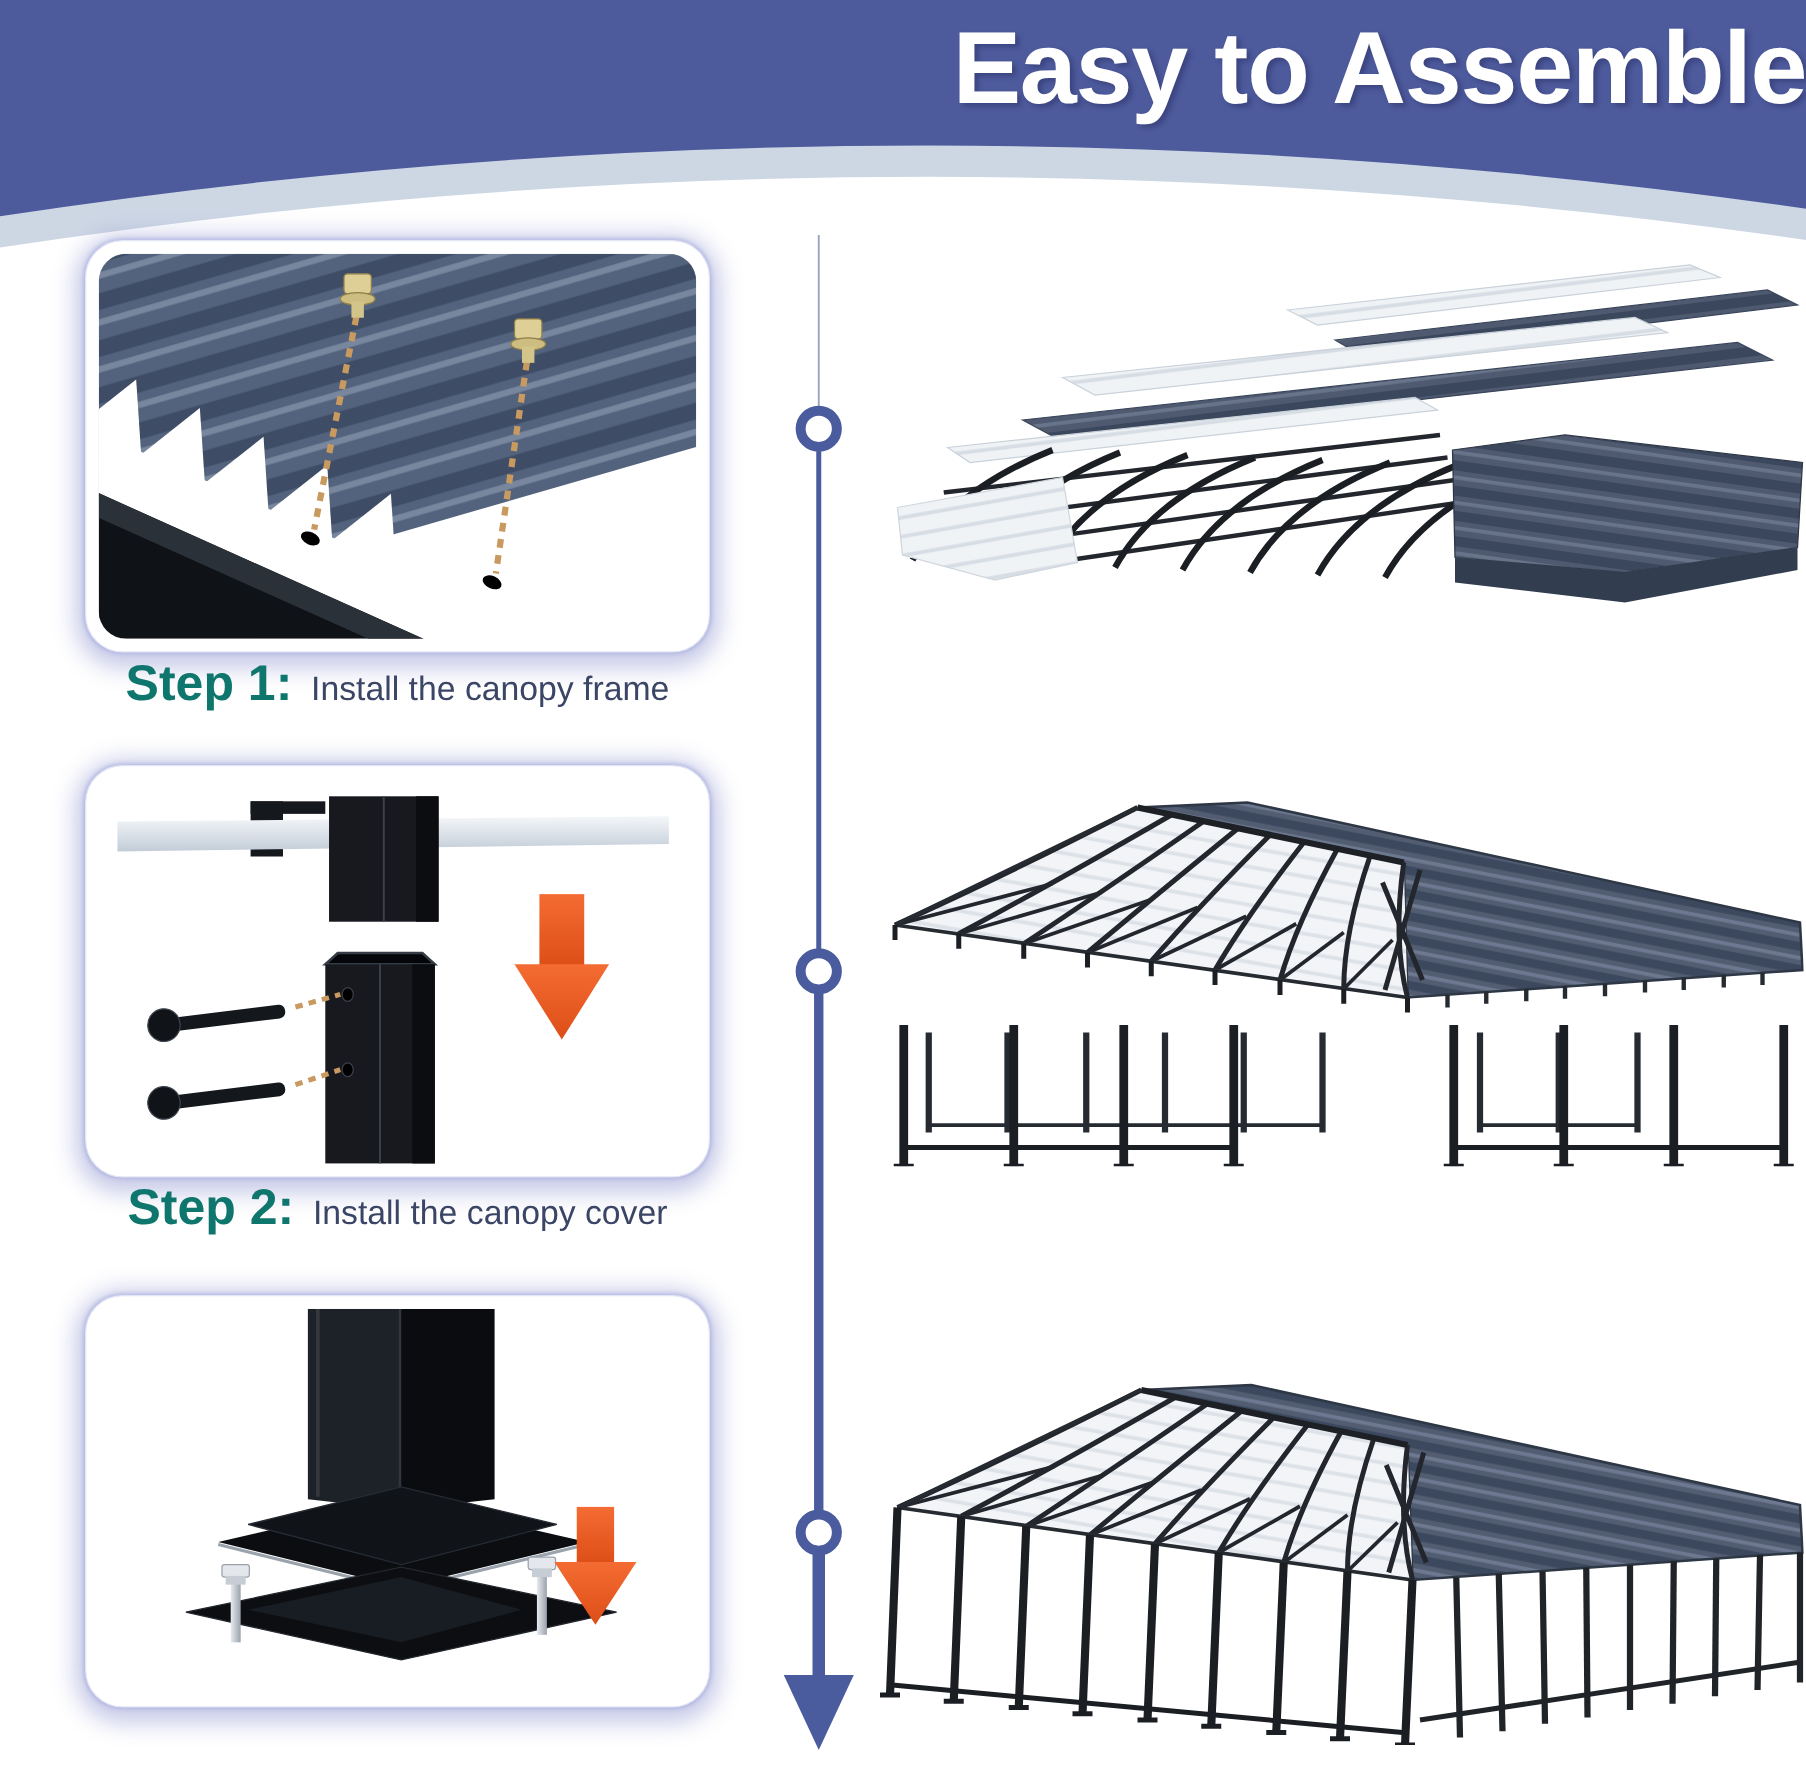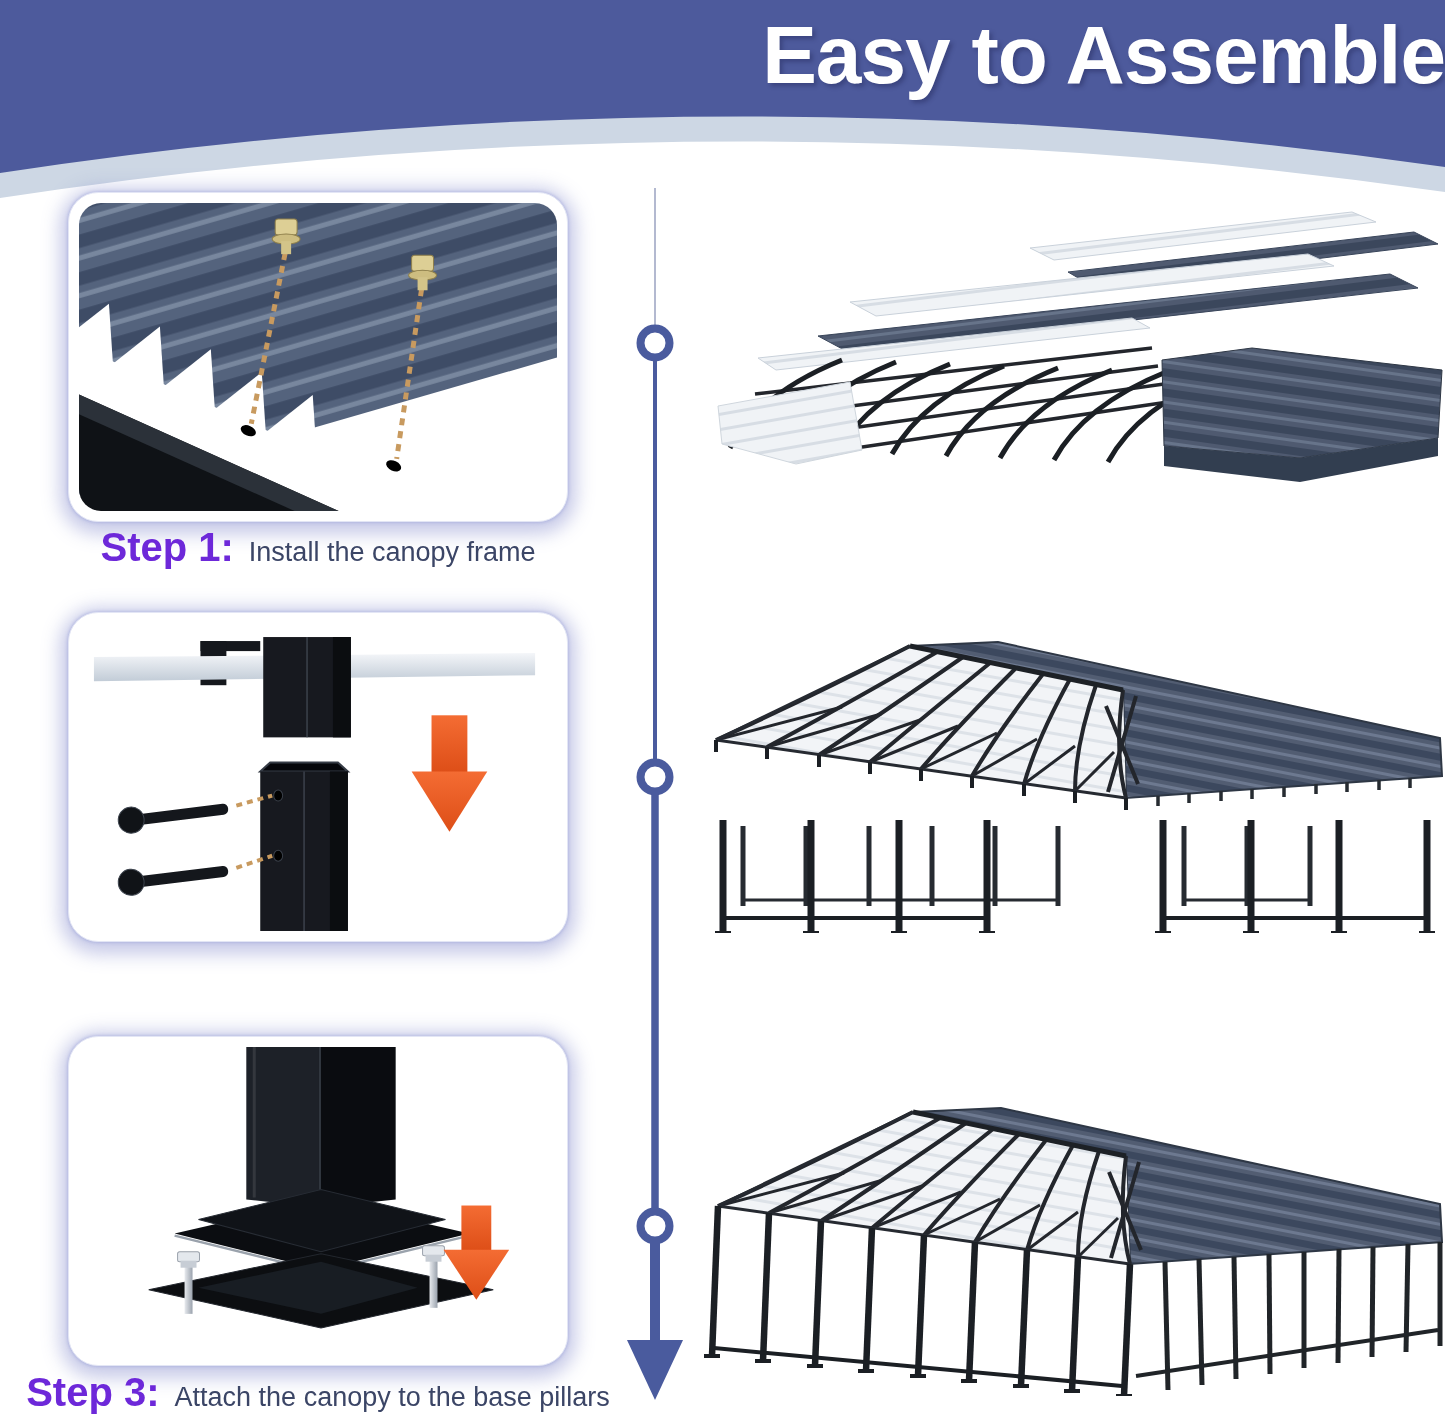--- a/index.html
+++ b/index.html
@@ -10,21 +10,21 @@
   .title{position:absolute;top:8px;left:0;width:100%;text-align:right;
          font-size:82px;font-weight:700;color:#ffffff;letter-spacing:-1px;
          text-shadow:3px 3px 4px rgba(25,30,75,.35);}
   .card{position:absolute;left:68px;width:500px;height:330px;background:#ffffff;
         border-radius:30px;padding:10px;box-sizing:border-box;border:1px solid #e3e6f5;
         box-shadow:0 0 3px 1px rgba(130,138,205,.35),0 4px 18px 8px rgba(130,138,205,.45);}
   .card-inner{width:100%;height:100%;border-radius:22px;overflow:hidden;background:#fff;}
   .card-inner svg{display:block;width:100%;height:100%;}
   .caption{position:absolute;left:68px;width:500px;display:flex;justify-content:center;
            align-items:baseline;gap:15px;white-space:nowrap;}
-  .step-label{font-size:40px;font-weight:700;color:#6d28d9;}
+  .step-label{font-size:40px;font-weight:700;color:#0f766e;}
   .step-desc{font-size:27px;color:#3b4566;}
   .timeline{position:absolute;left:600px;top:180px;}
   .illus{position:absolute;}
 </style>
 </head>
 <body>
 
 <div class="page">
 
   <div class="header">
@@ -145,20 +145,24 @@
           <circle cx="52" cy="252" r="13" fill="#101317" stroke="#3e454f"></circle>
         </g>
         <line x1="158" y1="244" x2="194" y2="232" stroke="#c89a5f" stroke-width="4" stroke-dasharray="6 5"></line>
         <g>
           <rect x="354" y="92" width="36" height="58" fill="url(#gOr)"></rect>
           <polygon points="334,148 410,148 372,208" fill="url(#gOr)"></polygon>
         </g>
       </svg>
     </div>
   </div>
+  <div class="caption" style="top:944px;">
+    <span class="step-label">Step 2:</span>
+    <span class="step-desc">Install the canopy cover</span>
+  </div>
 
   <div class="card" style="top:1036px;">
     <div class="card-inner">
       <svg viewBox="0 0 480 307" preserveAspectRatio="none">
         <defs>
           <linearGradient id="gSil" x1="0" y1="0" x2="1" y2="0">
             <stop offset="0" stop-color="#e8ebef"></stop>
               <stop offset="1" stop-color="#9aa2ad"></stop>
           </linearGradient>
           <linearGradient id="gOr3" x1="0" y1="0" x2="0" y2="1">
@@ -190,24 +194,20 @@
           <rect x="352" y="212" width="8" height="48" fill="url(#gSil)"></rect>
           <rect x="345" y="198" width="22" height="10" rx="2" fill="#e4e8ed" stroke="#9aa1ab"></rect>
           <rect x="348" y="207" width="16" height="7" fill="#c7cdd5"></rect>
         </g>
         <g>
           <rect x="384" y="158" width="30" height="46" fill="url(#gOr3)"></rect>
           <polygon points="366,202 432,202 399,252" fill="url(#gOr3)"></polygon>
         </g>
       </svg>
     </div>
-  </div>
-  <div class="caption" style="top:1370px;">
-    <span class="step-label">Step 3:</span>
-    <span class="step-desc">Attach the canopy to the base pillars</span>
   </div>
 
   <svg class="illus" style="left:700px;top:198px;" width="745" height="295" viewBox="0 0 745 295">
     <defs>
       <pattern id="pw1" width="12" height="15" patternUnits="userSpaceOnUse" patternTransform="rotate(-7)">
         <rect width="12" height="15" fill="#f0f3f6"></rect>
           <rect y="5" width="12" height="3" fill="#d7dde4"></rect>
       </pattern>
       <pattern id="pd1" width="12" height="20" patternUnits="userSpaceOnUse" patternTransform="rotate(-7)">
         <rect width="12" height="20" fill="#4f5a70"></rect>

